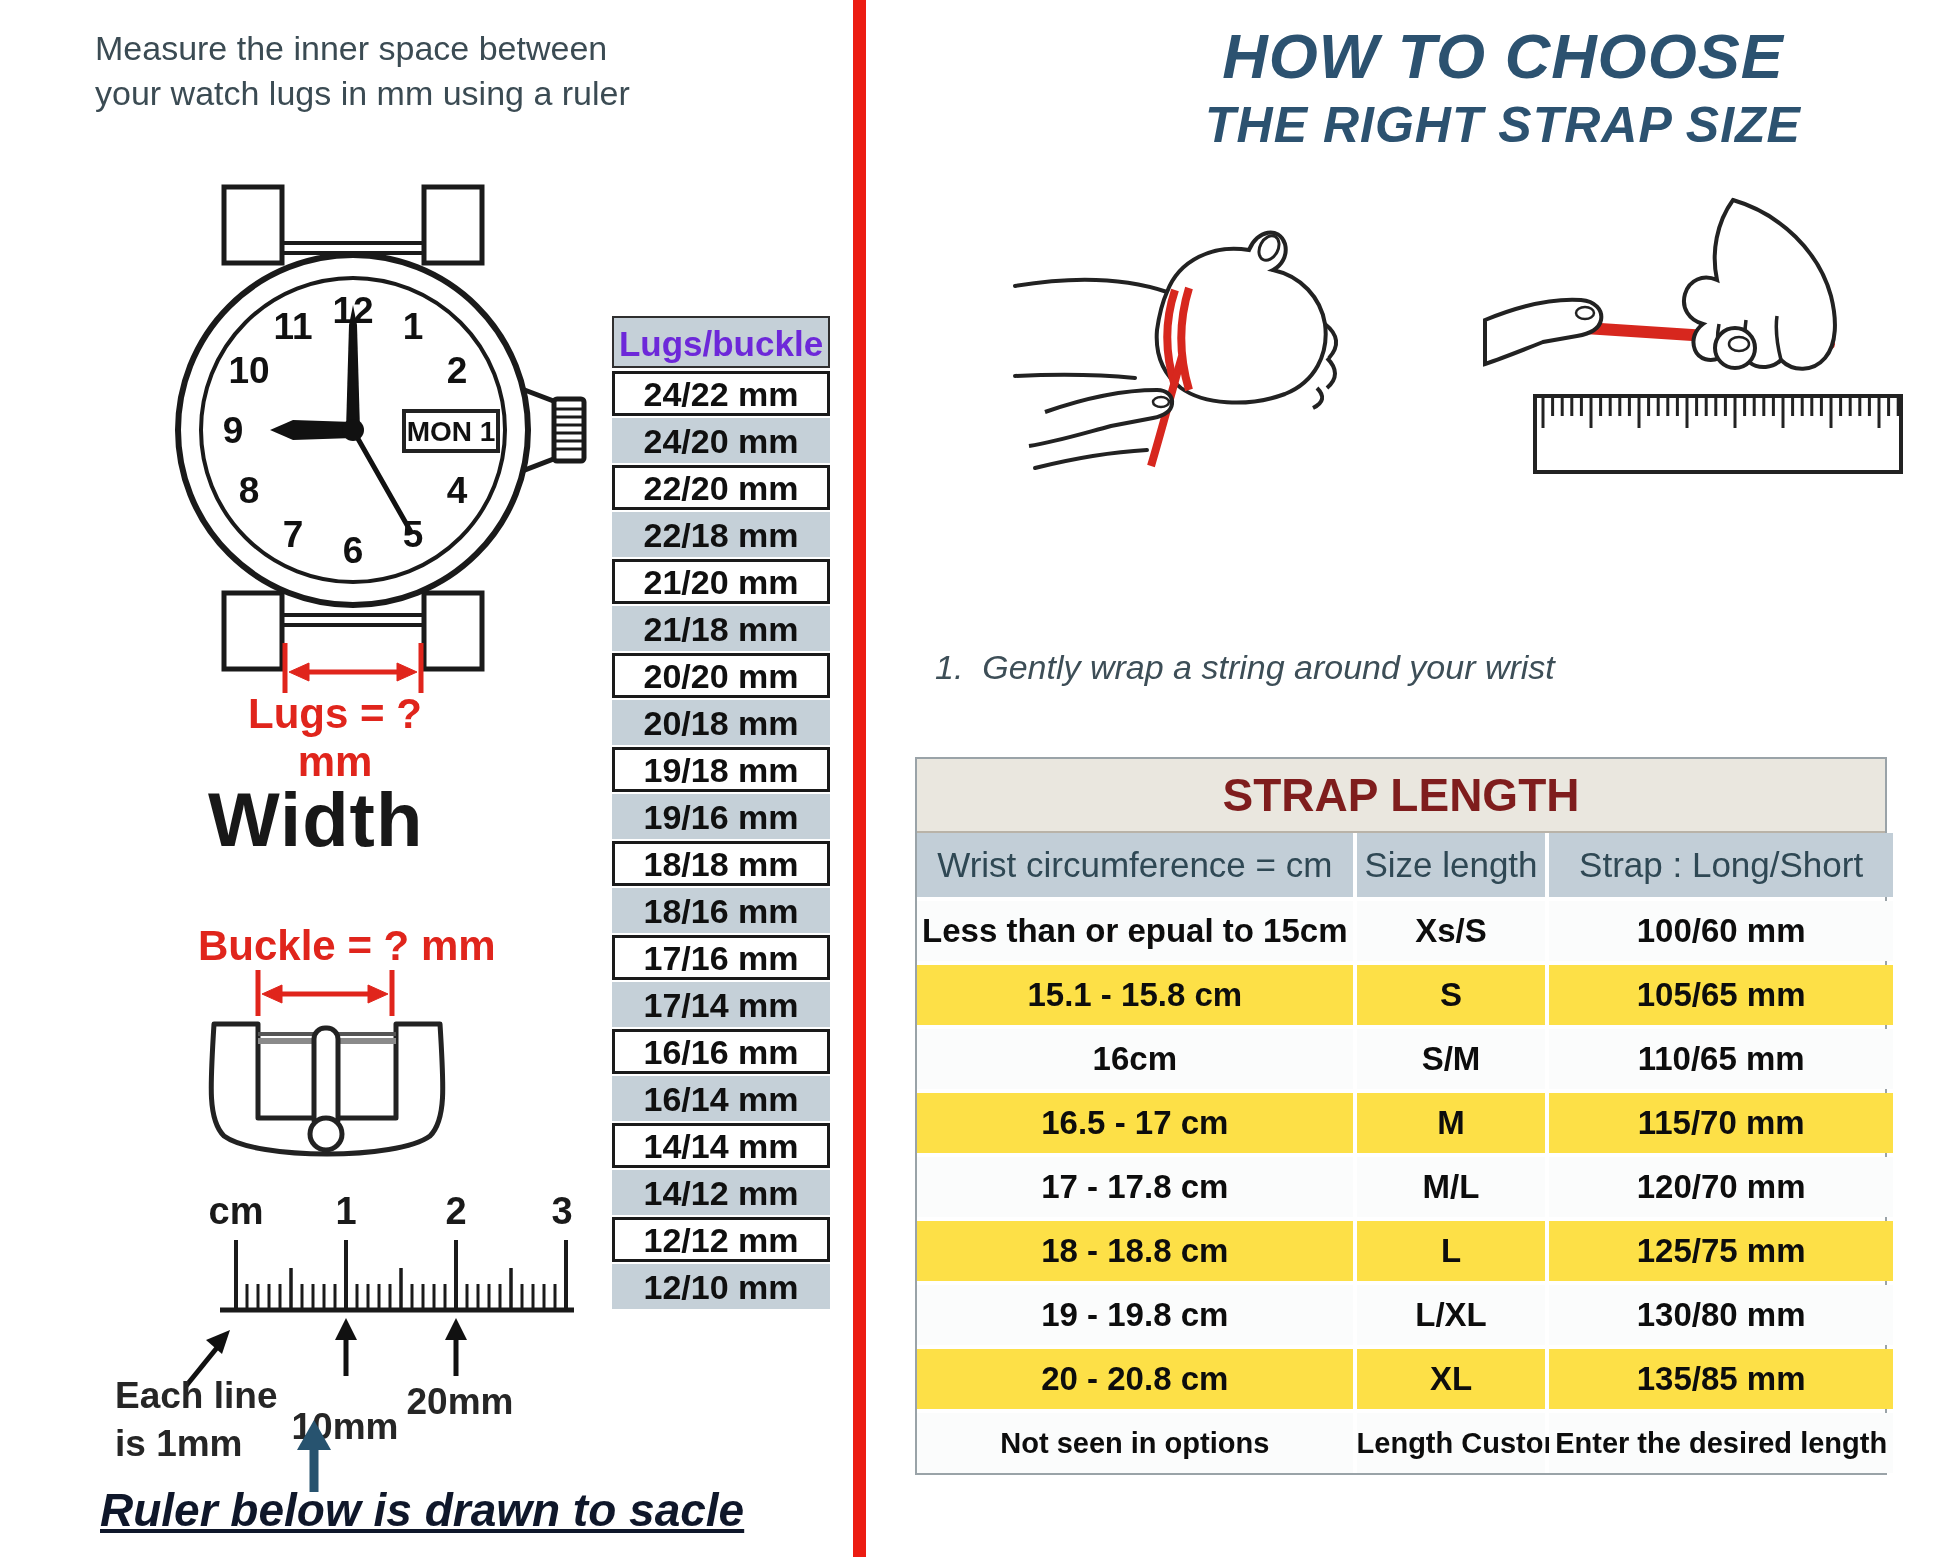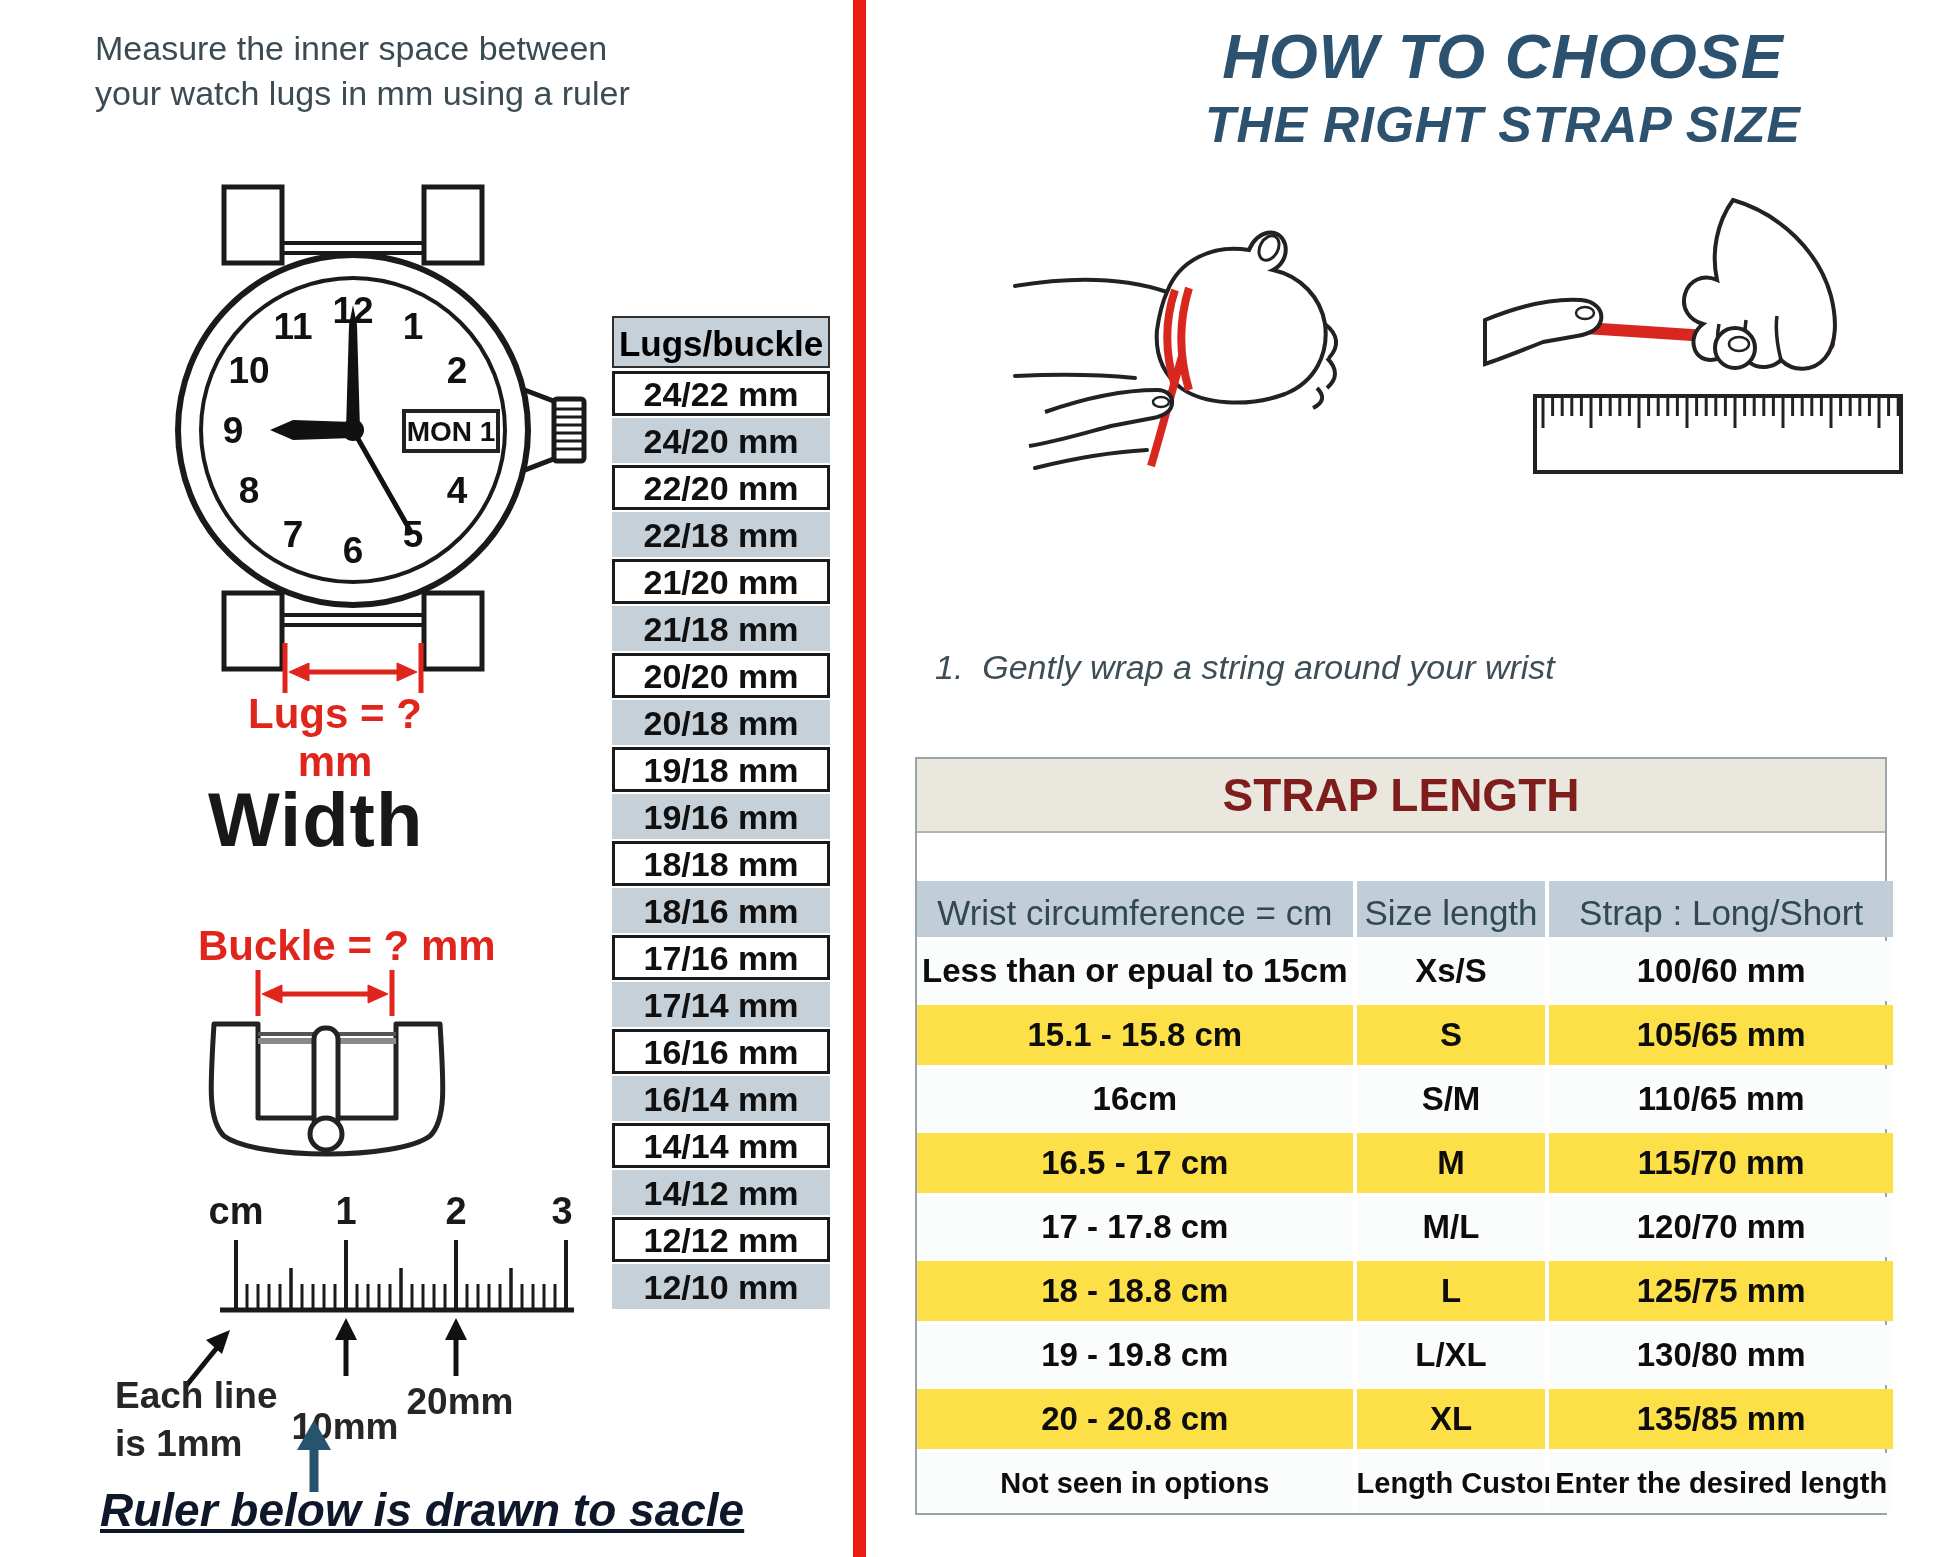--- a/index.html
+++ b/index.html
@@ -15,21 +15,21 @@
   .note-small{font-size:37px;font-weight:bold;color:#262626;line-height:1.3;}
   .each-line{left:115px;top:1372px;width:230px;}
   .ten-label{left:285px;top:1378px;width:120px;text-align:center;margin-top:25px;}
   .twenty-label{left:395px;top:1378px;width:130px;text-align:center;}
   .scale-note{left:100px;top:1483px;width:740px;color:#0f172a;font-weight:bold;font-style:italic;
               font-size:46px;text-decoration:underline;}
 
   
   .sizes{left:612px;top:316px;width:218px;}
   .sizes-header{height:52px;line-height:52px;text-align:center;background:#c5d0d8;border:2px solid #2f2f2f;
-                font-weight:bold;font-size:35px;color:#000000;margin-bottom:3px;box-sizing:border-box;}
+                font-weight:bold;font-size:35px;color:#6d28d9;margin-bottom:3px;box-sizing:border-box;}
   .size-item{height:45px;line-height:41px;text-align:center;font-weight:bold;font-size:34px;color:#101010;
              margin-bottom:2px;box-sizing:border-box;}
   .size-item.w{background:#ffffff;border:3px solid #1a1a1a;}
   .size-item.g{background:#c5d0d8;border:3px solid #c5d0d8;}
 
   
   .divider{left:853px;top:0;width:13px;height:1557px;background:#ec1c12;}
 
   
   .title1{left:1060px;top:20px;width:886px;text-align:center;color:#2c5270;font-weight:bold;
@@ -37,22 +37,22 @@
   .title2{left:1060px;top:96px;width:886px;text-align:center;color:#2c5270;font-weight:bold;
           font-style:italic;font-size:50px;letter-spacing:1px;}
   .instr{left:935px;top:550px;width:990px;color:#3d4e57;font-size:34px;font-style:italic;
          line-height:1.38;white-space:pre-wrap;}
 
   
   .strap-table{left:915px;top:757px;width:972px;border:2px solid #9aa3a8;background:#ffffff;box-sizing:border-box;}
   .tbl-title{height:72px;line-height:72px;text-align:center;background:#eae7df;font-weight:bold;
              font-size:46px;color:#7f1d1d;border-bottom:2px solid #b9b3a8;}
   .tbl-grid{display:grid;grid-template-columns:45% 19.5% 35.5%;gap:4px;background:#ffffff;padding:0;}
-  .th{background:#c2ced7;color:#2f4854;font-size:35px;height:56px;line-height:64px;text-align:center;
-      white-space:nowrap;margin-top:48px;}
+  .th{background:#c2ced7;color:#2f4854;font-size:35px;height:64px;line-height:64px;text-align:center;
+      white-space:nowrap;}
   .td{height:60px;line-height:60px;text-align:center;font-weight:bold;font-size:33px;color:#0d0d0d;
       white-space:nowrap;}
   .td.w{background:#fbfcfc;} .td.g{background:#fde047;}
   .td.small{font-size:29px;}
 </style>
 </head>
 <body>
 
 <div id="canvas">
 

